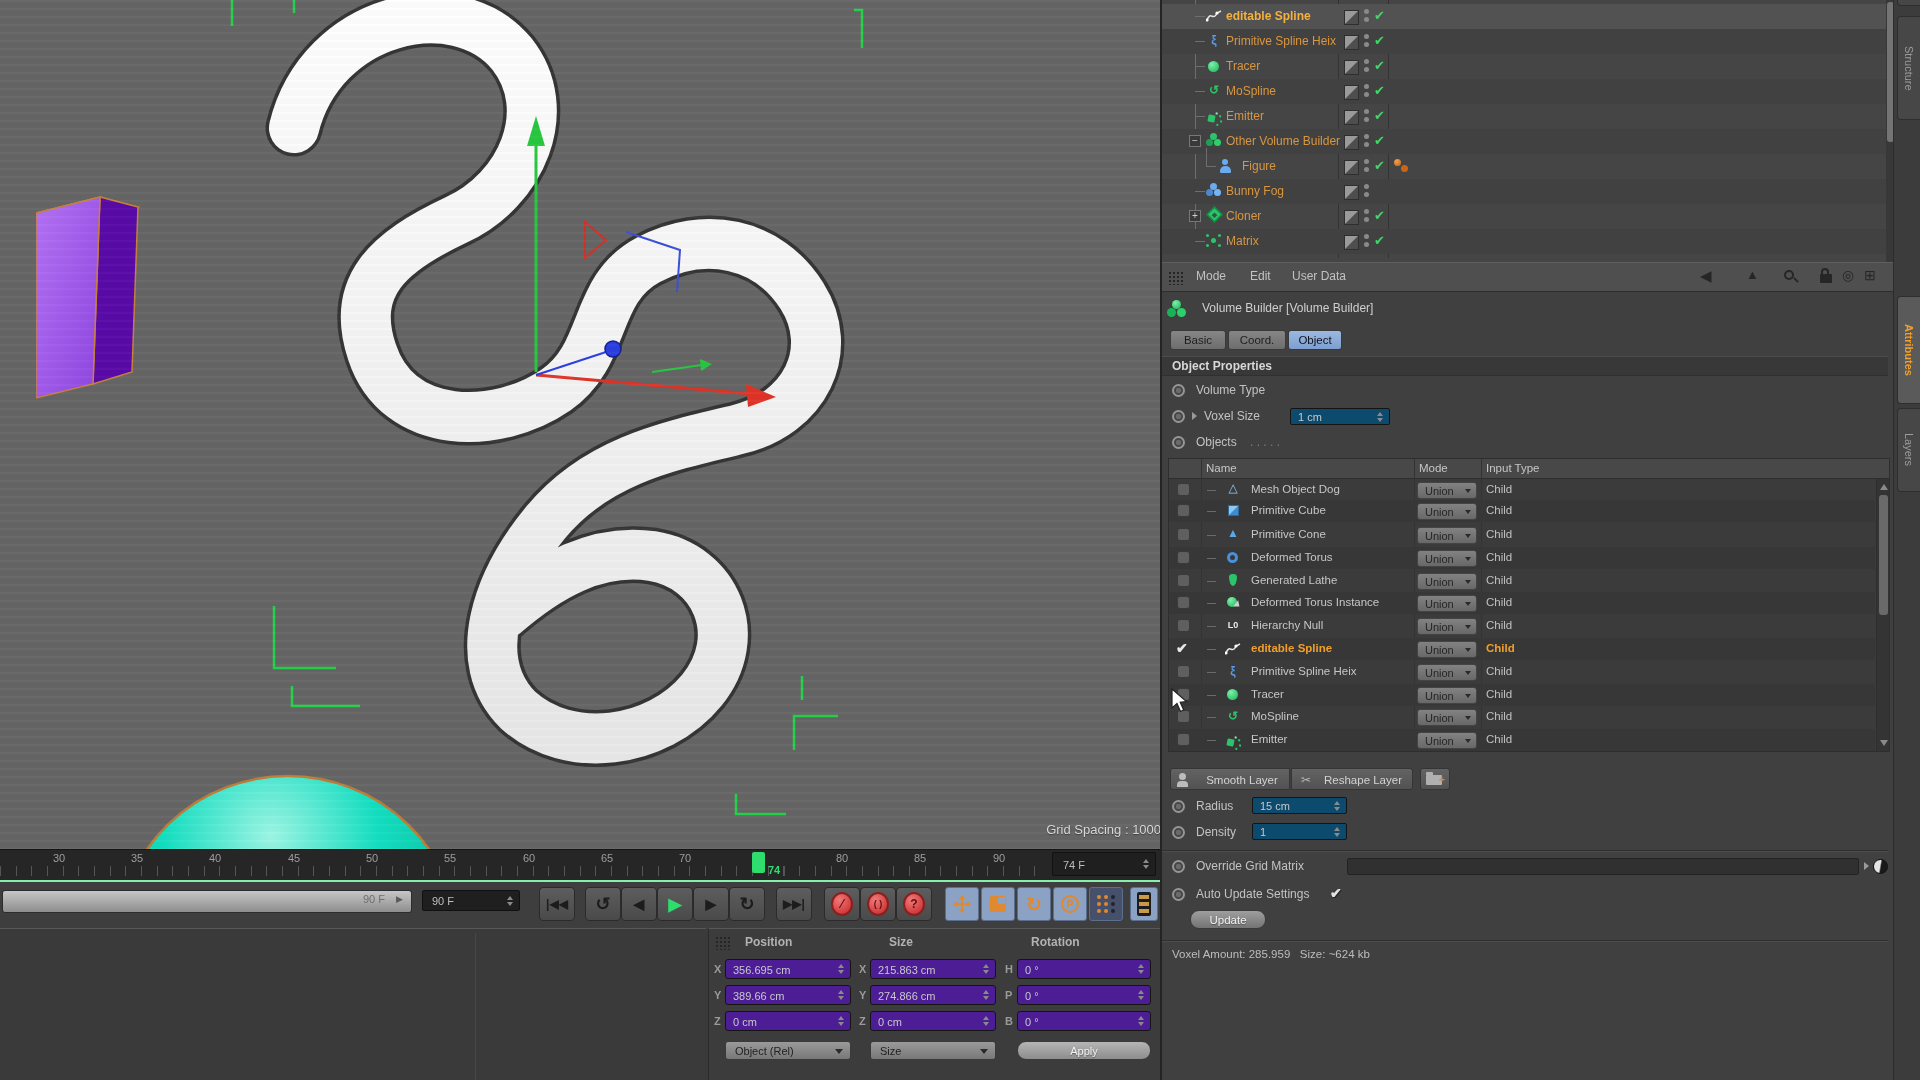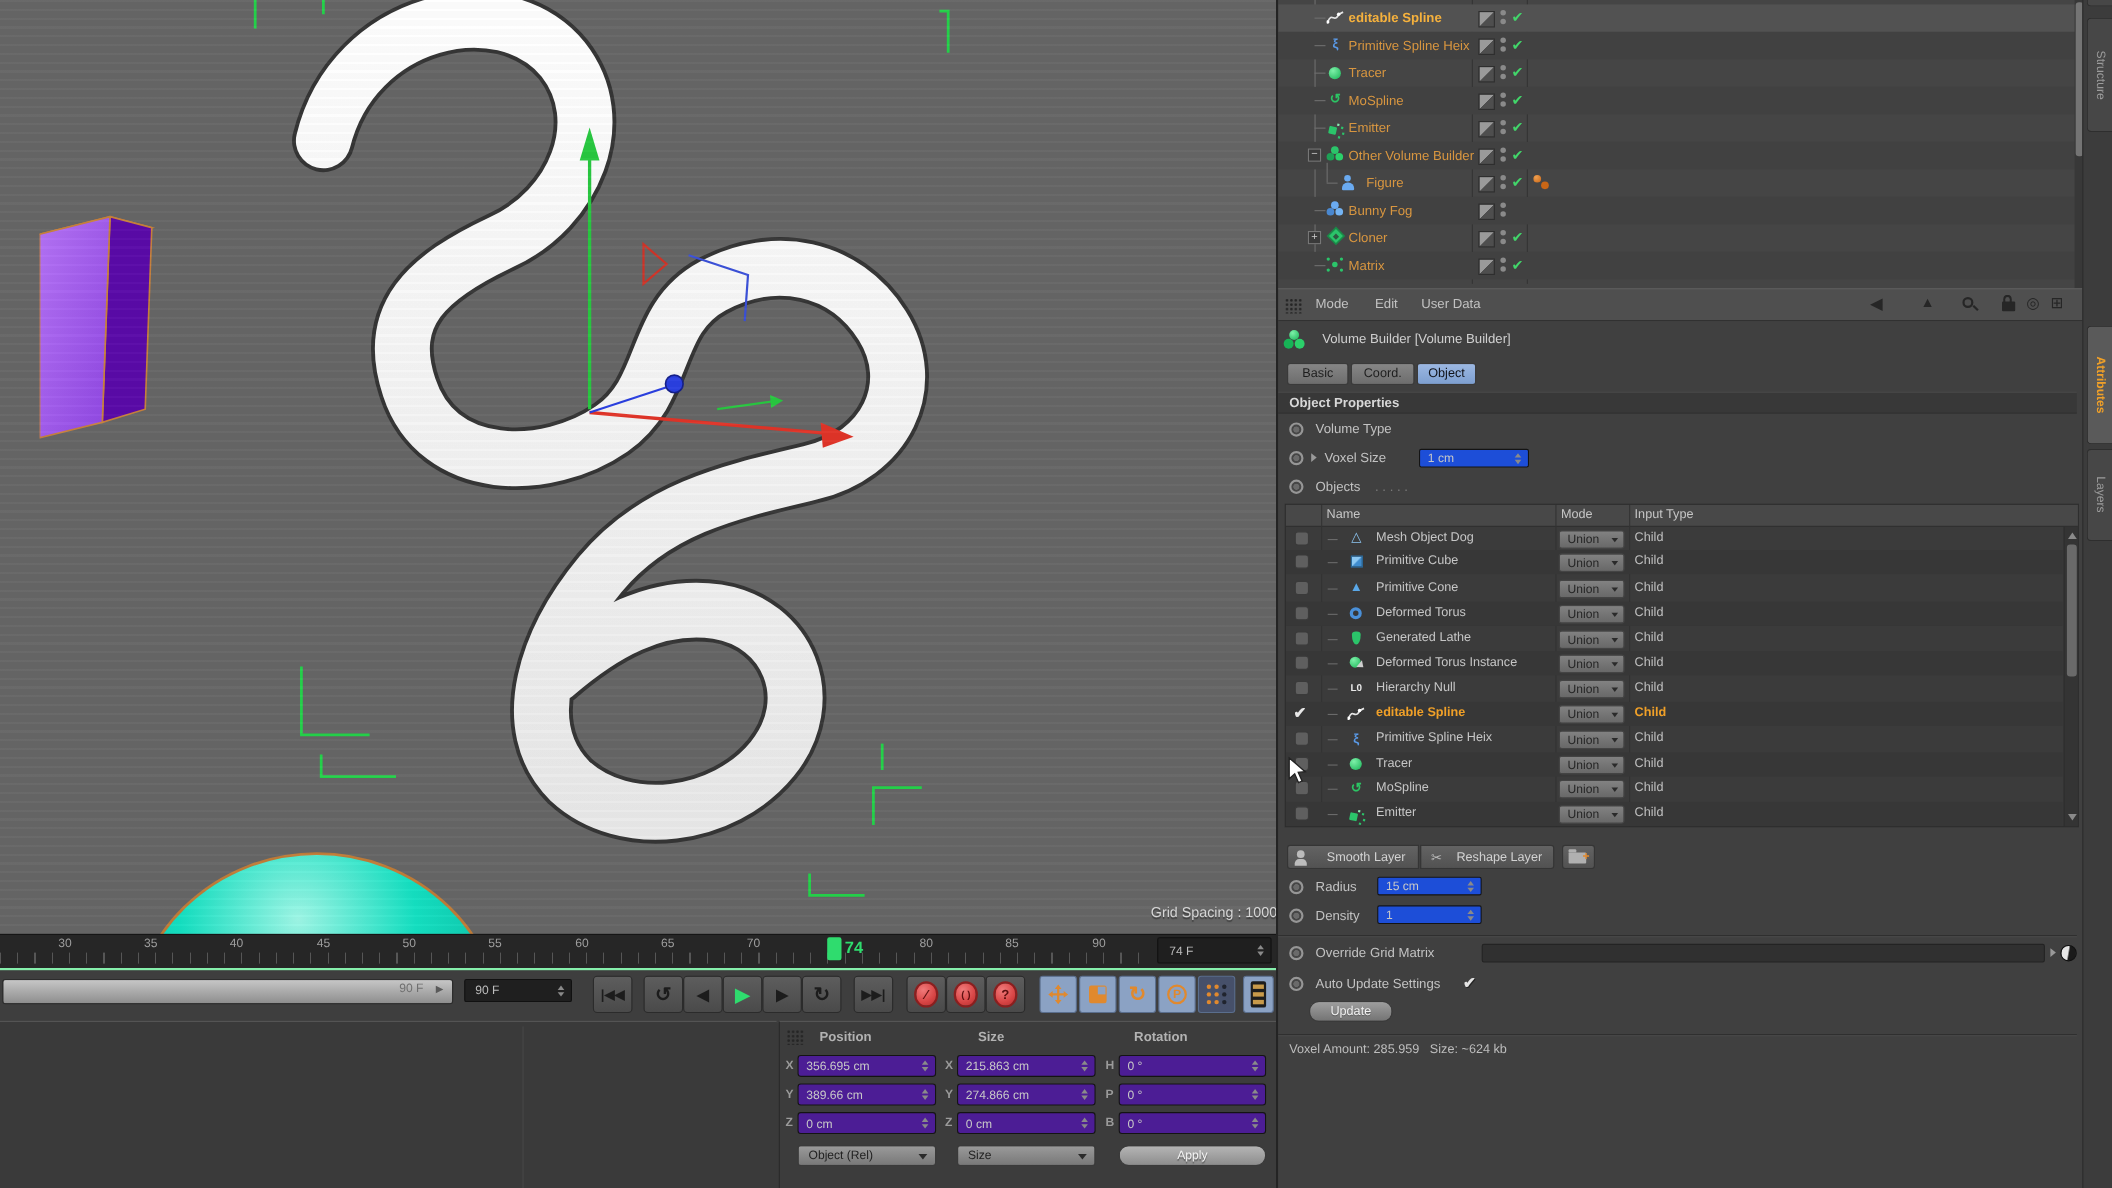--- a/index.html
+++ b/index.html
@@ -12,21 +12,21 @@
   .viewport{left:0;top:0;width:1160px;height:849px;background:#666;overflow:hidden;padding-left:36px;}
   .viewport .scan{position:absolute;inset:0;background:repeating-linear-gradient(180deg,rgba(255,255,255,.025) 0 2px,rgba(0,0,0,.02) 2px 8px);}
   .grid-label{right:14px;top:822px;font-size:13px;color:#d6d6d6;text-shadow:0 1px 1px rgba(0,0,0,.4);}
 
   
   .ruler{left:0;top:849px;width:1160px;height:30px;background:#262626;border-top:1px solid #151515;}
   .tickstrip{position:absolute;left:0;top:16px;width:1048px;height:10px;
     background:repeating-linear-gradient(90deg,#7d7d7d 0 1px,transparent 1px 15.67px);opacity:.55;}
   .tick-label{position:absolute;top:2px;width:26px;text-align:center;font-size:11px;color:#9e9e9e;}
   .playhead{position:absolute;left:752px;top:2px;width:13px;height:21px;background:#2fdc6e;border-radius:2px;}
-  .playhead-label{position:absolute;left:768px;top:3px;font-size:15px;font-weight:bold;color:#2fdc6e;}
+  .playhead-label{position:absolute;left:768px;top:14px;font-size:11px;font-weight:bold;color:#2fdc6e;}
   .frame-box{position:absolute;left:1052px;top:2px;width:104px;height:24px;background:#1f1f1f;border:1px solid #111;
     border-radius:2px;font-size:11px;color:#bdbdbd;line-height:24px;padding-left:10px;box-sizing:border-box;}
   .spin{position:absolute;right:5px;top:50%;transform:translateY(-50%);width:7px;height:10px;}
   .spin:before,.spin:after{content:"";position:absolute;left:0;border-left:3.5px solid transparent;border-right:3.5px solid transparent;}
   .spin:before{top:0;border-bottom:4px solid #8a8a8a;}
   .spin:after{bottom:0;border-top:4px solid #8a8a8a;}
 
   
   .transport{left:0;top:880px;width:1160px;height:48px;background:#3e3e3e;border-top:2px solid #86efac;}
   .range-slider{position:absolute;left:2px;top:8px;width:408px;height:21px;border-radius:3px;
@@ -125,21 +125,21 @@
   .section-h{position:absolute;left:0;top:64px;width:726px;height:20px;background:#383838;
     border-top:1px solid #4c4c4c;border-bottom:1px solid #303030;box-sizing:border-box;
     font-size:12px;font-weight:bold;color:#d8d8d8;line-height:18px;padding-left:10px;}
   .rec{position:absolute;width:13px;height:13px;border-radius:50%;border:2px solid #969696;box-sizing:border-box;
     background:radial-gradient(circle,#6a6a6a 2.5px,#464646 3px);}
   .flabel{position:absolute;font-size:12px;color:#c2c2c2;white-space:nowrap;}
   .wide-drop{position:absolute;left:128px;top:90px;width:592px;height:18px;border-radius:2px;
     background:linear-gradient(#979797,#7b7b7b);border:1px solid #3a3a3a;box-sizing:border-box;
     font-size:11.5px;color:#1f1f1f;line-height:16px;padding-left:8px;}
   .wide-drop .dd{position:absolute;right:6px;top:6px;border-left:4px solid transparent;border-right:4px solid transparent;border-top:5px solid #2a2a2a;}
-  .dinput{position:absolute;height:17px;background:#1d4ed8;border:1px solid #141414;border-radius:2px;
+  .dinput{position:absolute;height:17px;background:#0c4a6e;border:1px solid #141414;border-radius:2px;
     font-size:11px;color:#c8c8c8;line-height:17px;padding-left:7px;box-sizing:border-box;}
   .disc{position:absolute;border-top:4px solid transparent;border-bottom:4px solid transparent;border-left:5px solid #9a9a9a;}
 
   
   .tbl{position:absolute;left:6px;top:166px;width:722px;height:294px;background:#3b3b3b;border:1px solid #2e2e2e;box-sizing:border-box;text-decoration:underline;}
   .tbl-h{position:absolute;left:0;top:0;width:720px;height:20px;background:#484848;border-bottom:1px solid #2e2e2e;box-sizing:border-box;}
   .tbl-h span{position:absolute;top:3px;font-size:11.5px;color:#c6c6c6;}
   .tbl-sep{position:absolute;top:0;width:1px;height:292px;background:#333;}
   .tbl-row{position:absolute;left:0;width:706px;height:22px;}
   .tbl-row.alt{background:#373737;}

